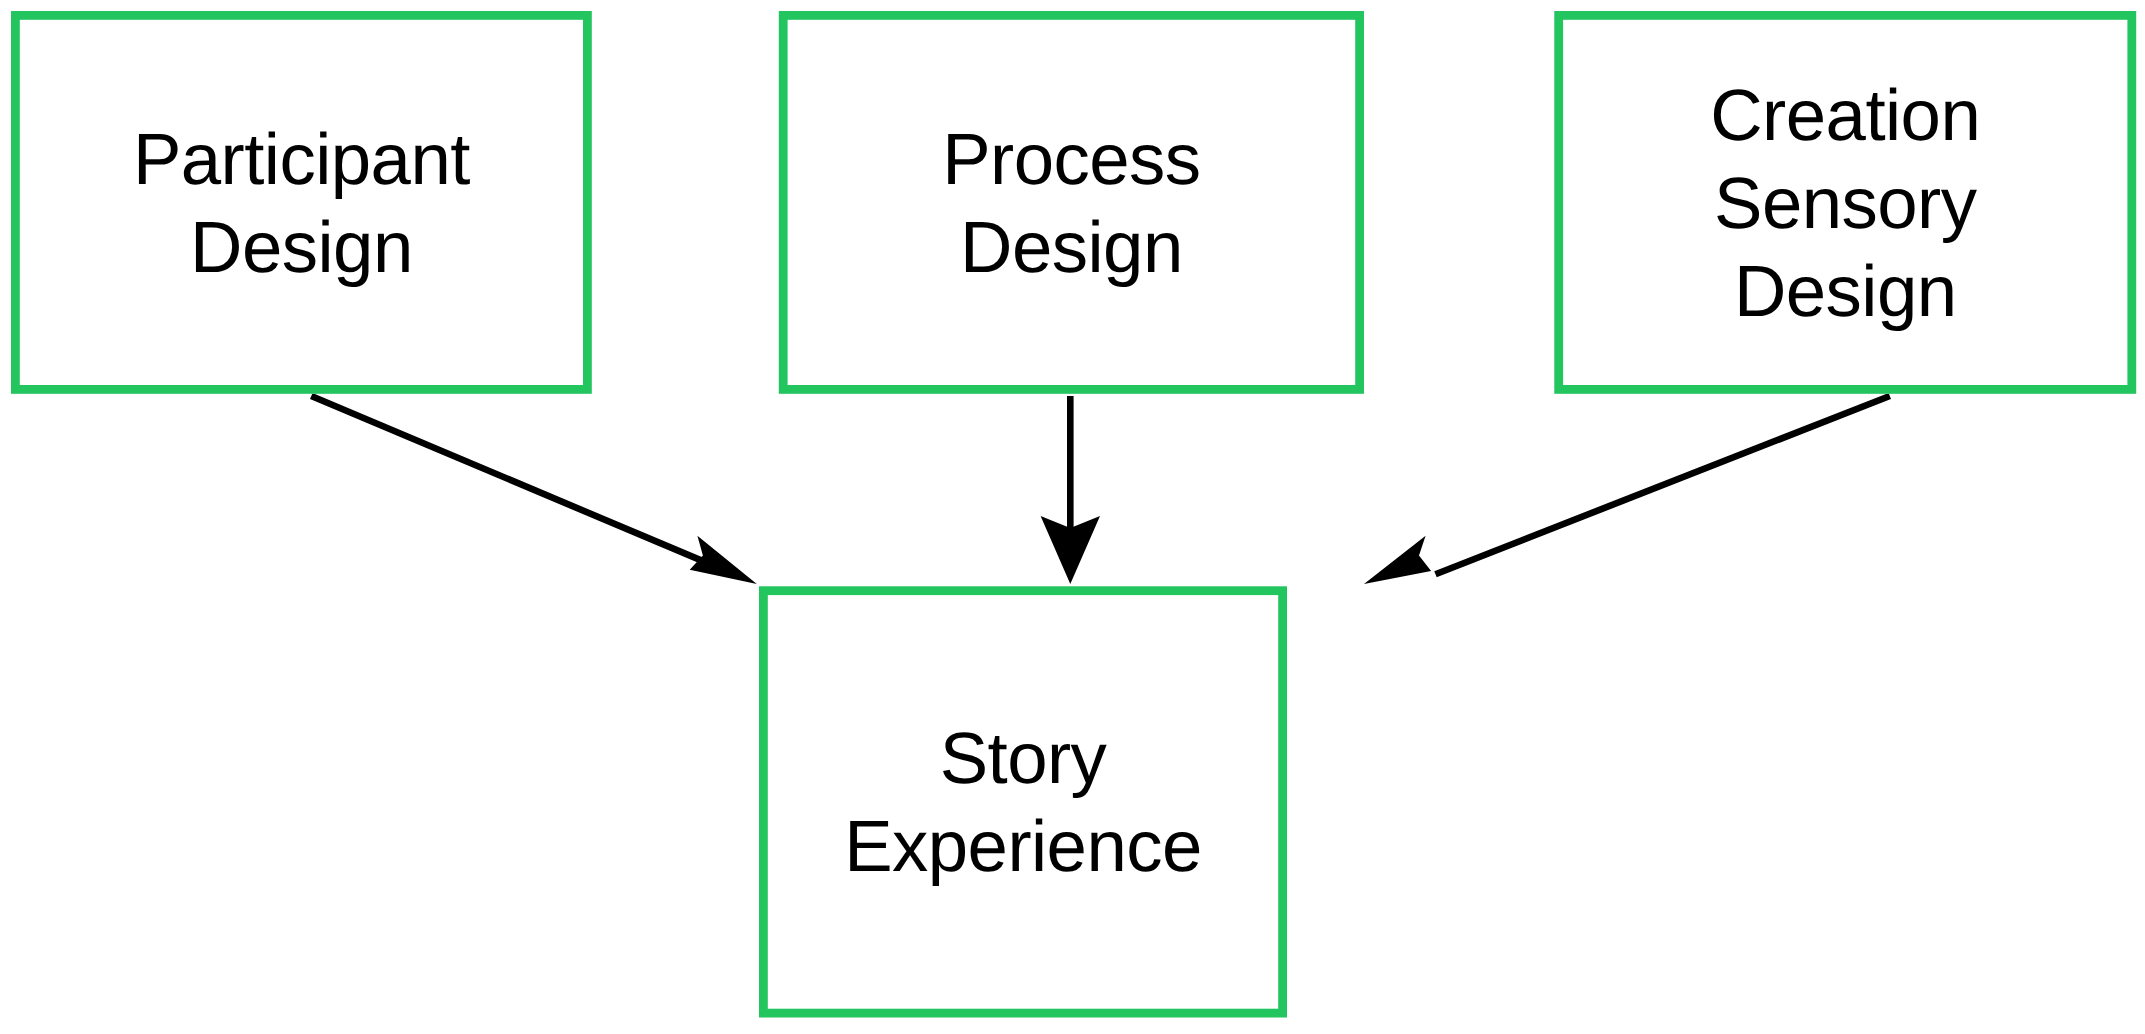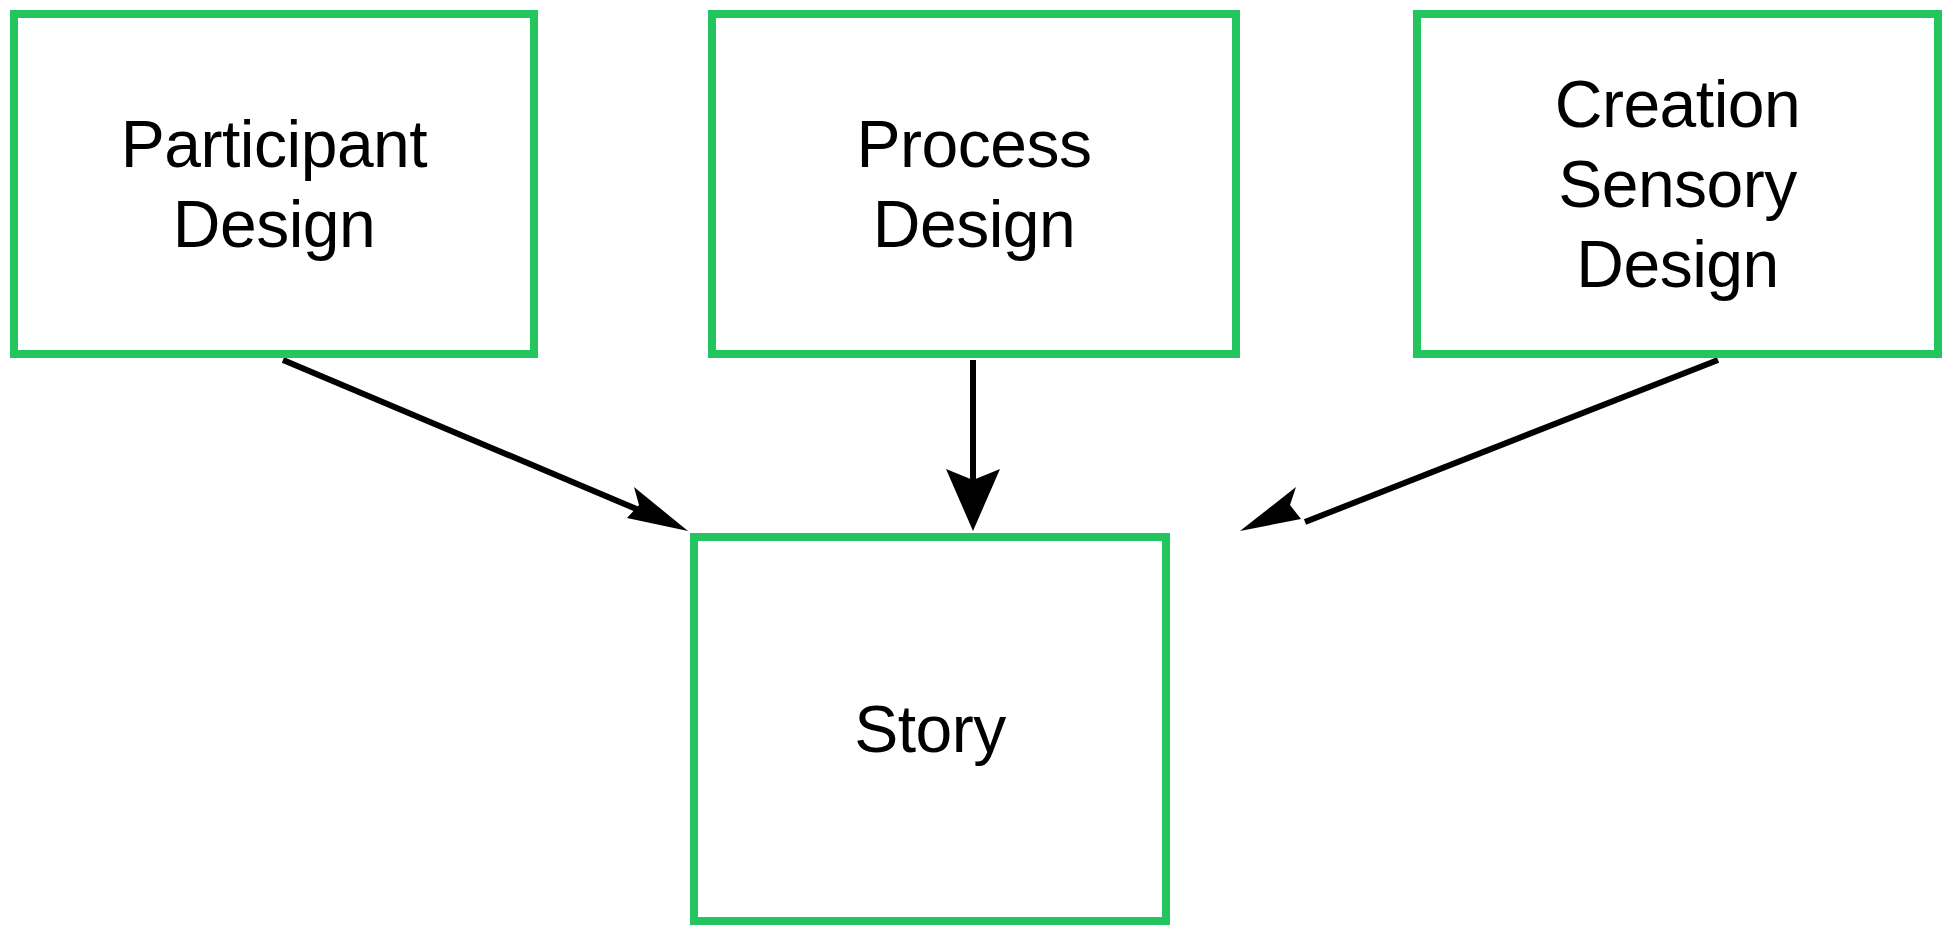--- a/index.html
+++ b/index.html
@@ -77,15 +77,16 @@
   </div>
 
   <div class="node-box" id="node-source-3">
     <span class="node-line">Creation</span>
     <span class="node-line">Sensory</span>
     <span class="node-line">Design</span>
   </div>
 
   <div class="node-box" id="node-target-1">
     <span class="node-line">Story</span>
+    <span class="node-line">Experience</span>
   </div>
 
 </div>
 
 </body></html>

